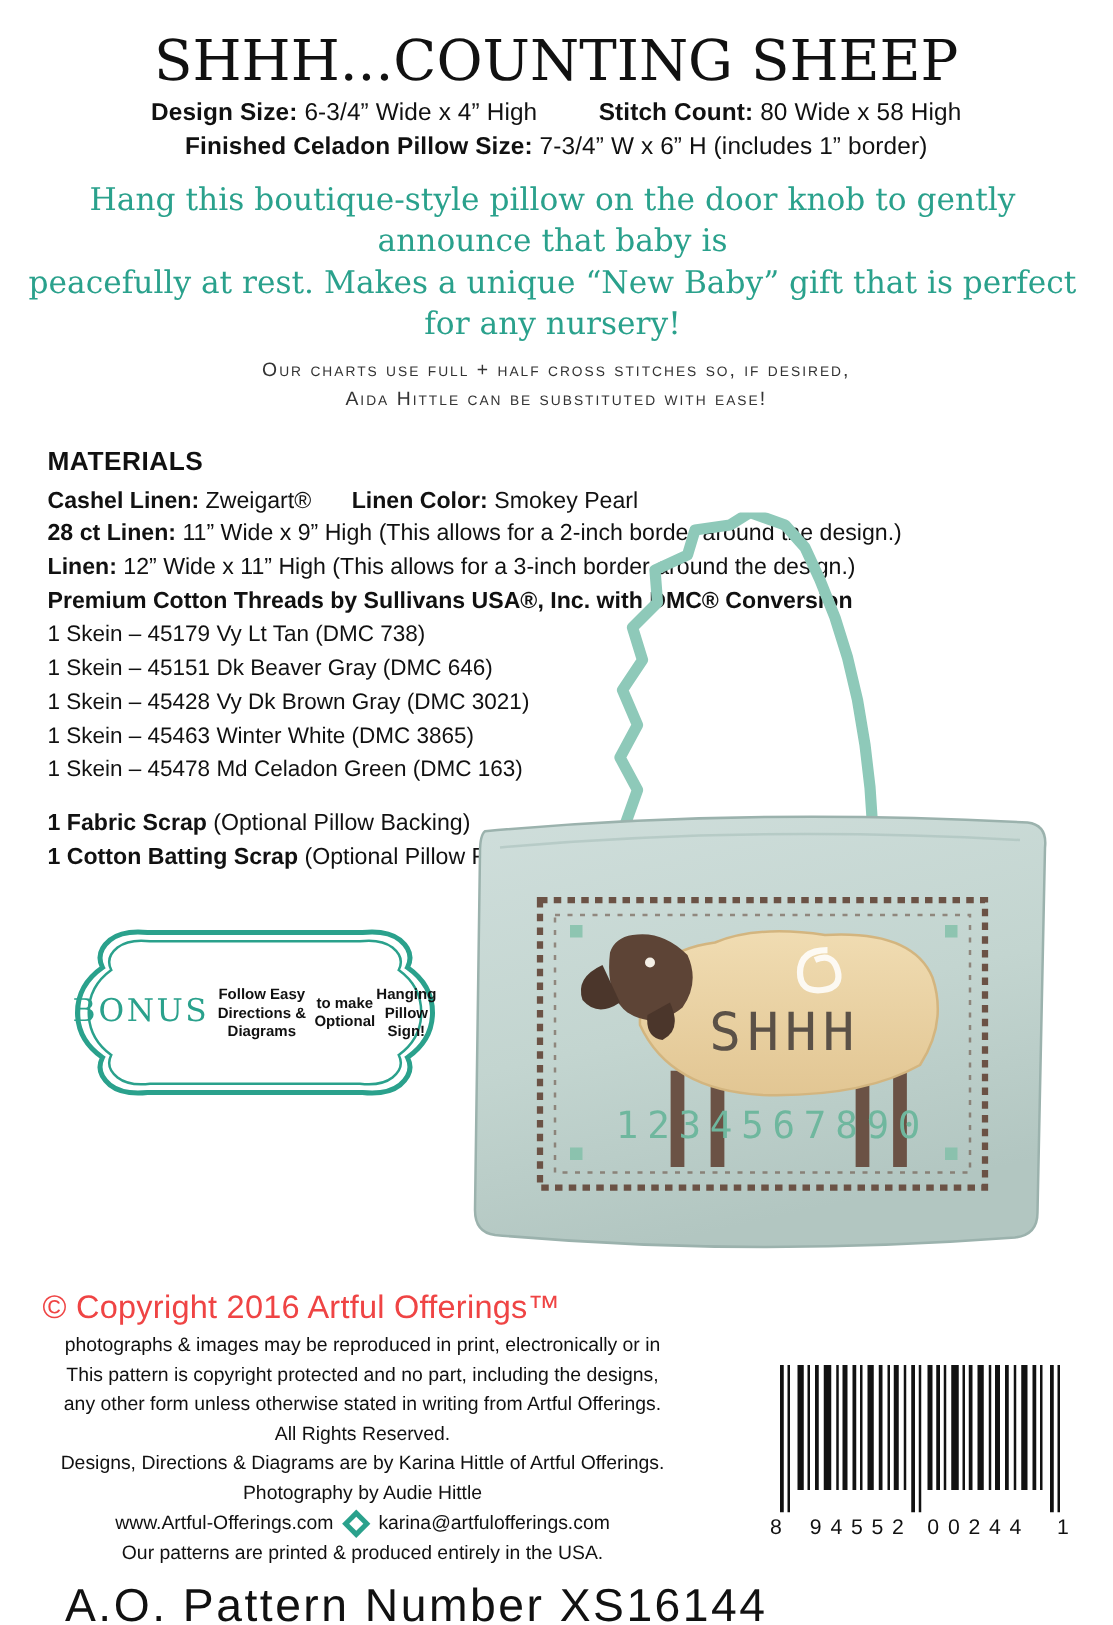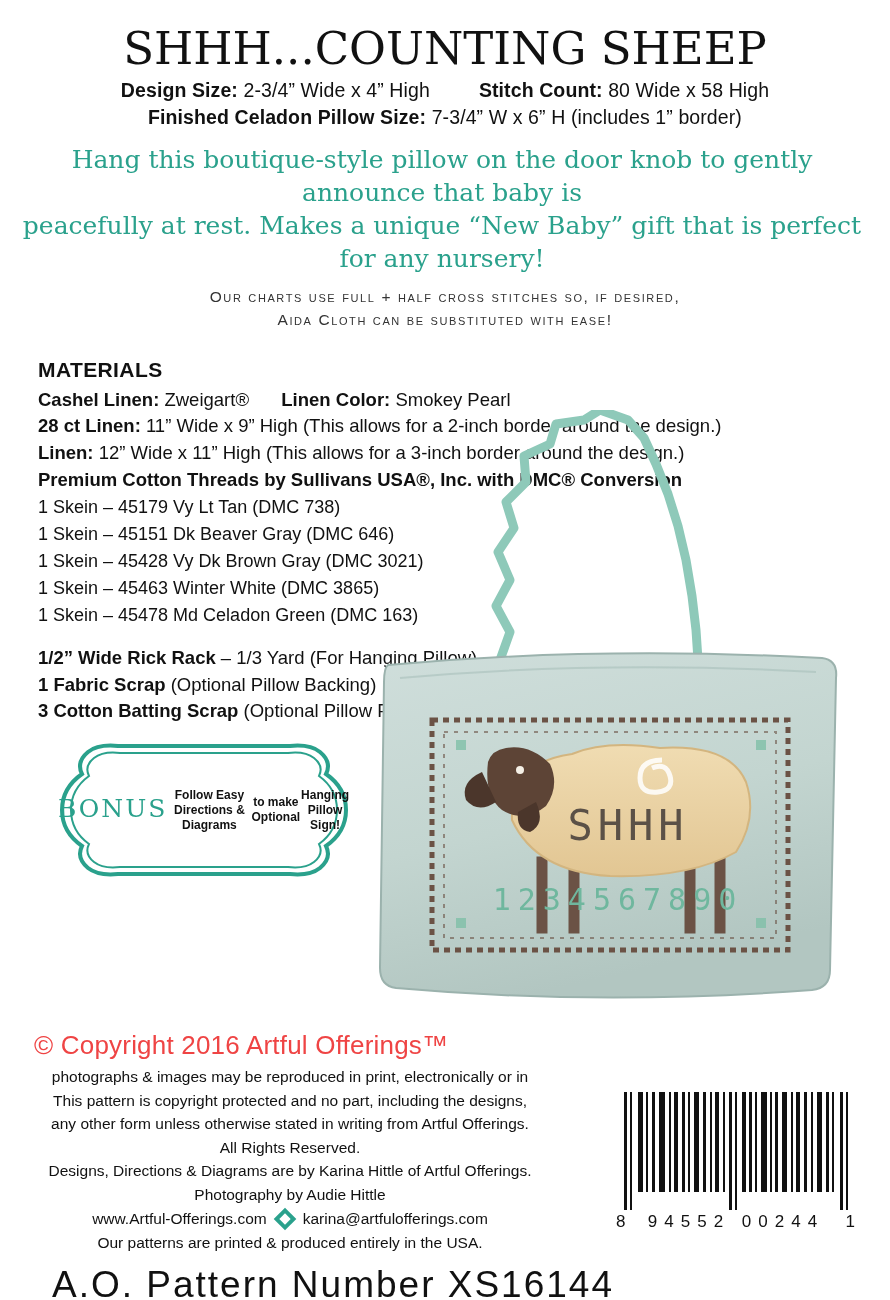--- a/index.html
+++ b/index.html
@@ -166,39 +166,39 @@
 </style>
 </head>
 <body>
 
 <div class="title">
   <span>SHHH...COUNTING SHEEP</span>
 </div>
 
 <div class="spec-line">
   <b>Design Size:</b>
-  <span>2-3/4” Wide x 4” High</span>
+  <span>6-3/4” Wide x 4” High</span>
   <span class="gap"></span>
   <b>Stitch Count:</b>
   <span>80 Wide x 58 High</span>
 </div>
 
 <div class="spec-line">
   <b>Finished Celadon Pillow Size:</b>
   <span>7-3/4” W x 6” H (includes 1” border)</span>
 </div>
 
 <div class="tagline">
   <div>Hang this boutique-style pillow on the door knob to gently announce that baby is</div>
   <div>peacefully at rest.  Makes a unique “New Baby” gift that is perfect for any nursery!</div>
 </div>
 
 <div class="subnote">
   <div>Our charts use full + half cross stitches so, if desired,</div>
-  <div>Aida Cloth can be substituted with ease!</div>
+  <div>Aida Hittle can be substituted with ease!</div>
 </div>
 
 <div class="materials-wrap">
   <div class="materials-head">MATERIALS</div>
 
   <div class="mat-line">
     <b>Cashel Linen:</b>
     <span>Zweigart®</span>
     <span class="gap2"></span>
     <b>Linen Color:</b>
@@ -221,27 +221,24 @@
 
   <div class="thread-line">1 Skein – 45179 Vy Lt Tan (DMC 738)</div>
   <div class="thread-line">1 Skein – 45151 Dk Beaver Gray (DMC 646)</div>
   <div class="thread-line">1 Skein – 45428 Vy Dk Brown Gray (DMC 3021)</div>
   <div class="thread-line">1 Skein – 45463 Winter White (DMC 3865)</div>
   <div class="thread-line">1 Skein – 45478 Md Celadon Green (DMC 163)</div>
 
   <div class="mat-gap"></div>
 
   <div class="mat-line">
-    <b>1/2” Wide Rick Rack</b><span> – 1/3 Yard (For Hanging Pillow)</span>
-  </div>
-  <div class="mat-line">
     <b>1 Fabric Scrap</b><span> (Optional Pillow Backing)</span>
   </div>
   <div class="mat-line">
-    <b>3 Cotton Batting Scrap</b><span> (Optional Pillow Front Lining)</span>
+    <b>1 Cotton Batting Scrap</b><span> (Optional Pillow Front Lining)</span>
   </div>
 </div>
 
 <div class="bonus">
   <svg viewBox="0 0 292 140" width="292" height="140">
     <path d="M30 12 Q40 4 60 6 L232 6 Q252 4 262 12 Q274 22 268 34 Q288 48 288 70 Q288 92 268 106 Q274 118 262 128 Q252 136 232 134 L60 134 Q40 136 30 128 Q18 118 24 106 Q4 92 4 70 Q4 48 24 34 Q18 22 30 12 Z" fill="#ffffff" stroke="#2aa18c" stroke-width="4"></path>
     <path d="M36 18 Q45 11 62 13 L230 13 Q247 11 256 18 Q266 26 261 36 Q279 49 279 70 Q279 91 261 104 Q266 114 256 122 Q247 129 230 127 L62 127 Q45 129 36 122 Q26 114 31 104 Q13 91 13 70 Q13 49 31 36 Q26 26 36 18 Z" fill="none" stroke="#2aa18c" stroke-width="2"></path>
   </svg>
   <div class="bonus-text">
     <div class="bonus-title">BONUS</div>

